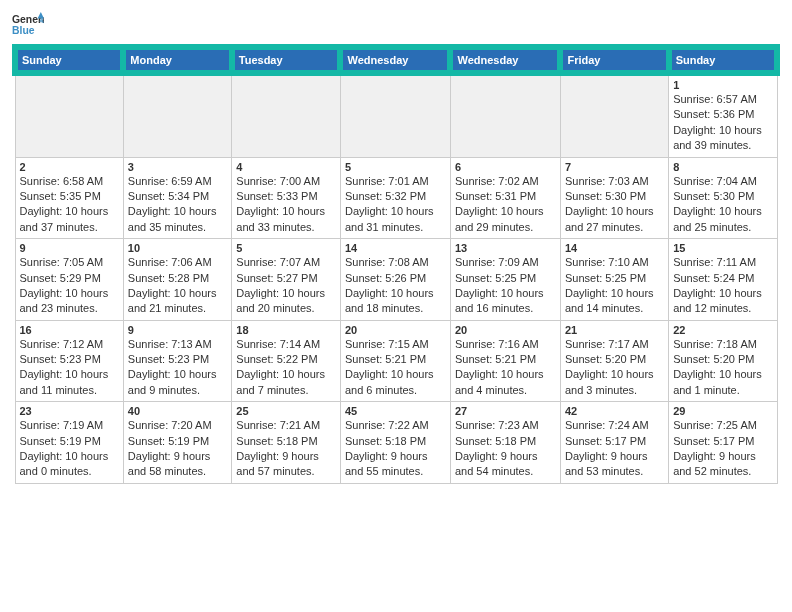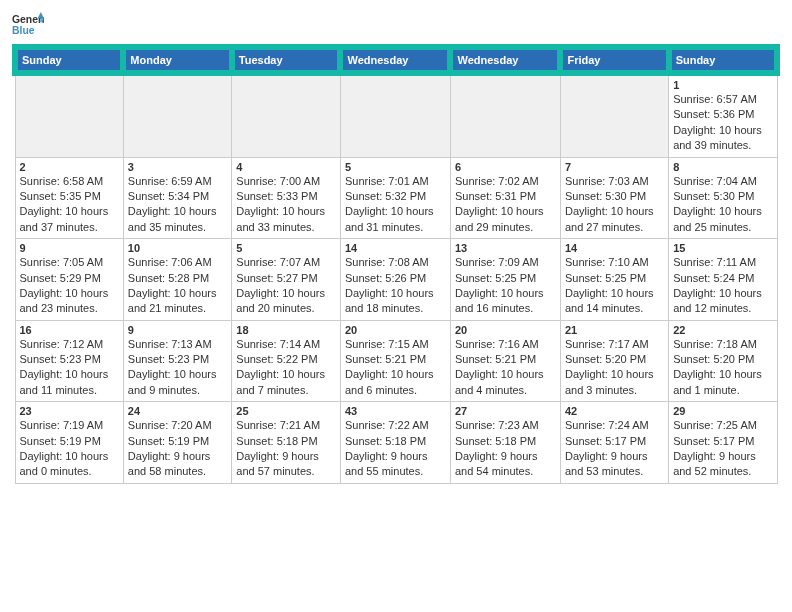--- a/index.html
+++ b/index.html
@@ -305,37 +305,37 @@
         <tr>
           <td>
             <div class="day-num">23</div>
         <div class="day-info">
           Sunrise: 7:19 AM<br>
           Sunset: 5:19 PM<br>
           Daylight: 10 hours and 0 minutes.
         </div>
           </td>
           <td>
-            <div class="day-num">24</div>
+            <div class="day-num">40</div>
         <div class="day-info">
           Sunrise: 7:20 AM<br>
           Sunset: 5:19 PM<br>
           Daylight: 9 hours and 58 minutes.
         </div>
           </td>
           <td>
             <div class="day-num">25</div>
         <div class="day-info">
           Sunrise: 7:21 AM<br>
           Sunset: 5:18 PM<br>
           Daylight: 9 hours and 57 minutes.
         </div>
           </td>
           <td>
-            <div class="day-num">43</div>
+            <div class="day-num">45</div>
         <div class="day-info">
           Sunrise: 7:22 AM<br>
           Sunset: 5:18 PM<br>
           Daylight: 9 hours and 55 minutes.
         </div>
           </td>
           <td>
             <div class="day-num">27</div>
         <div class="day-info">
           Sunrise: 7:23 AM<br>

